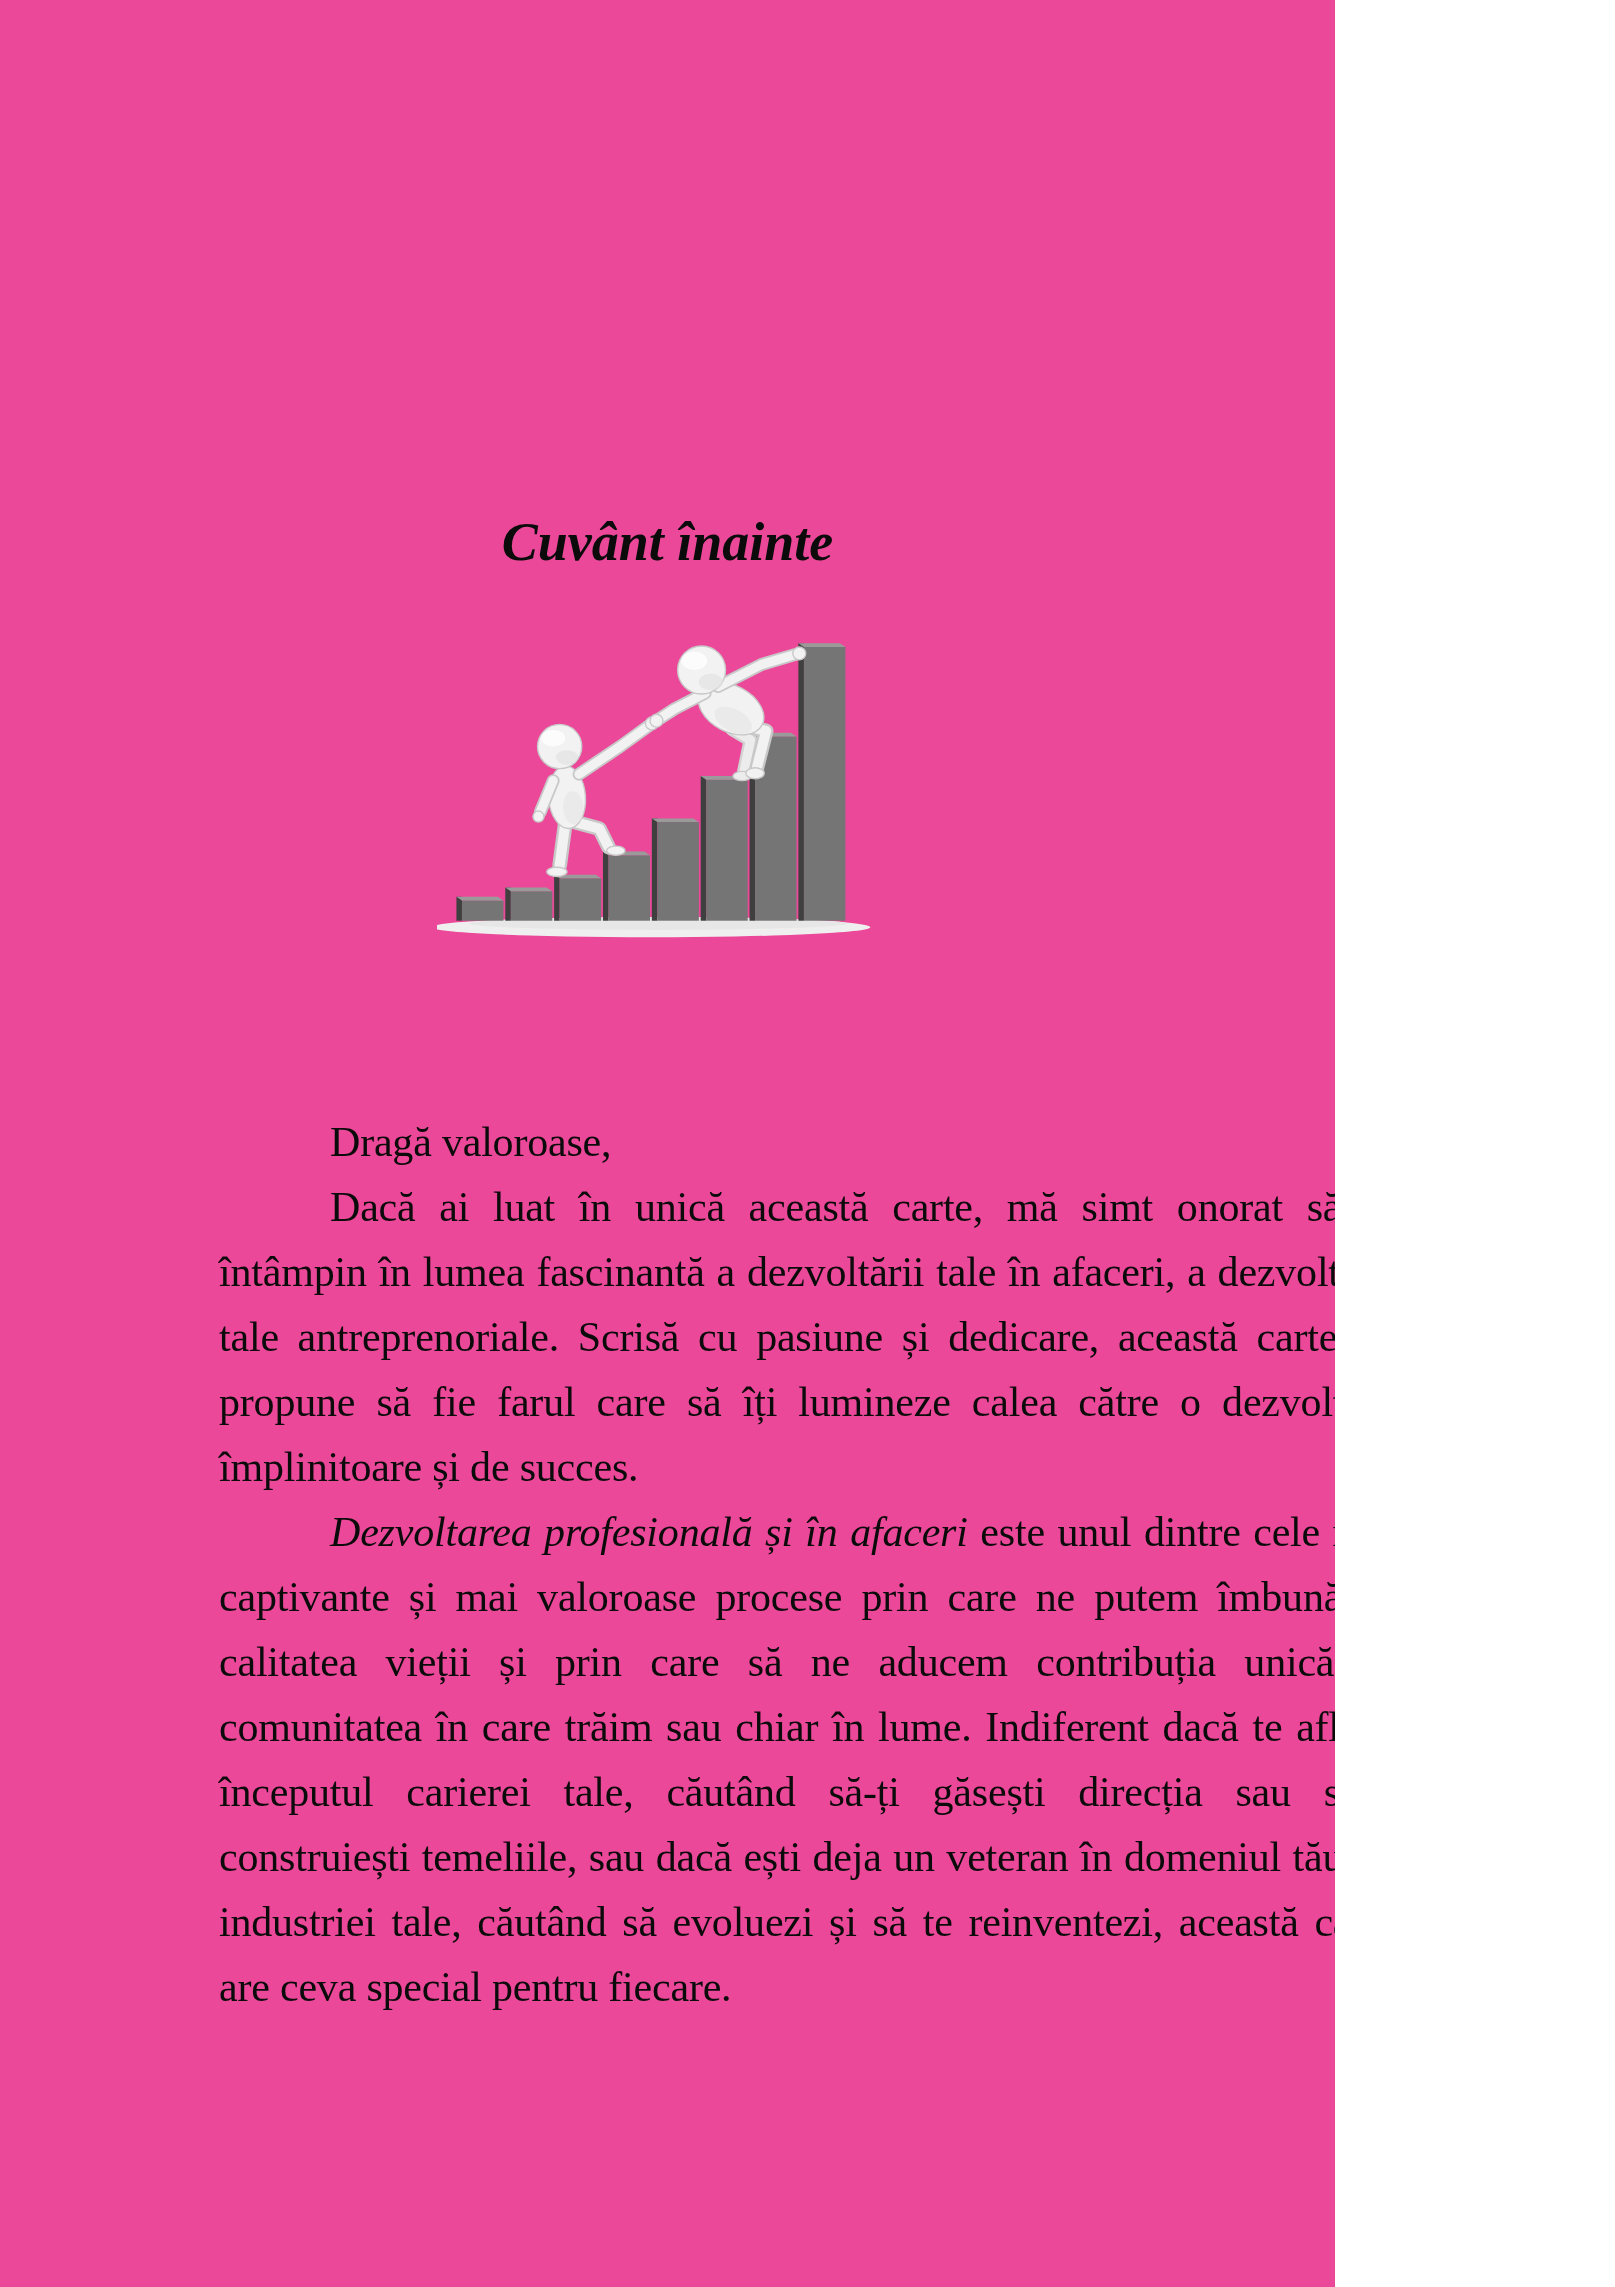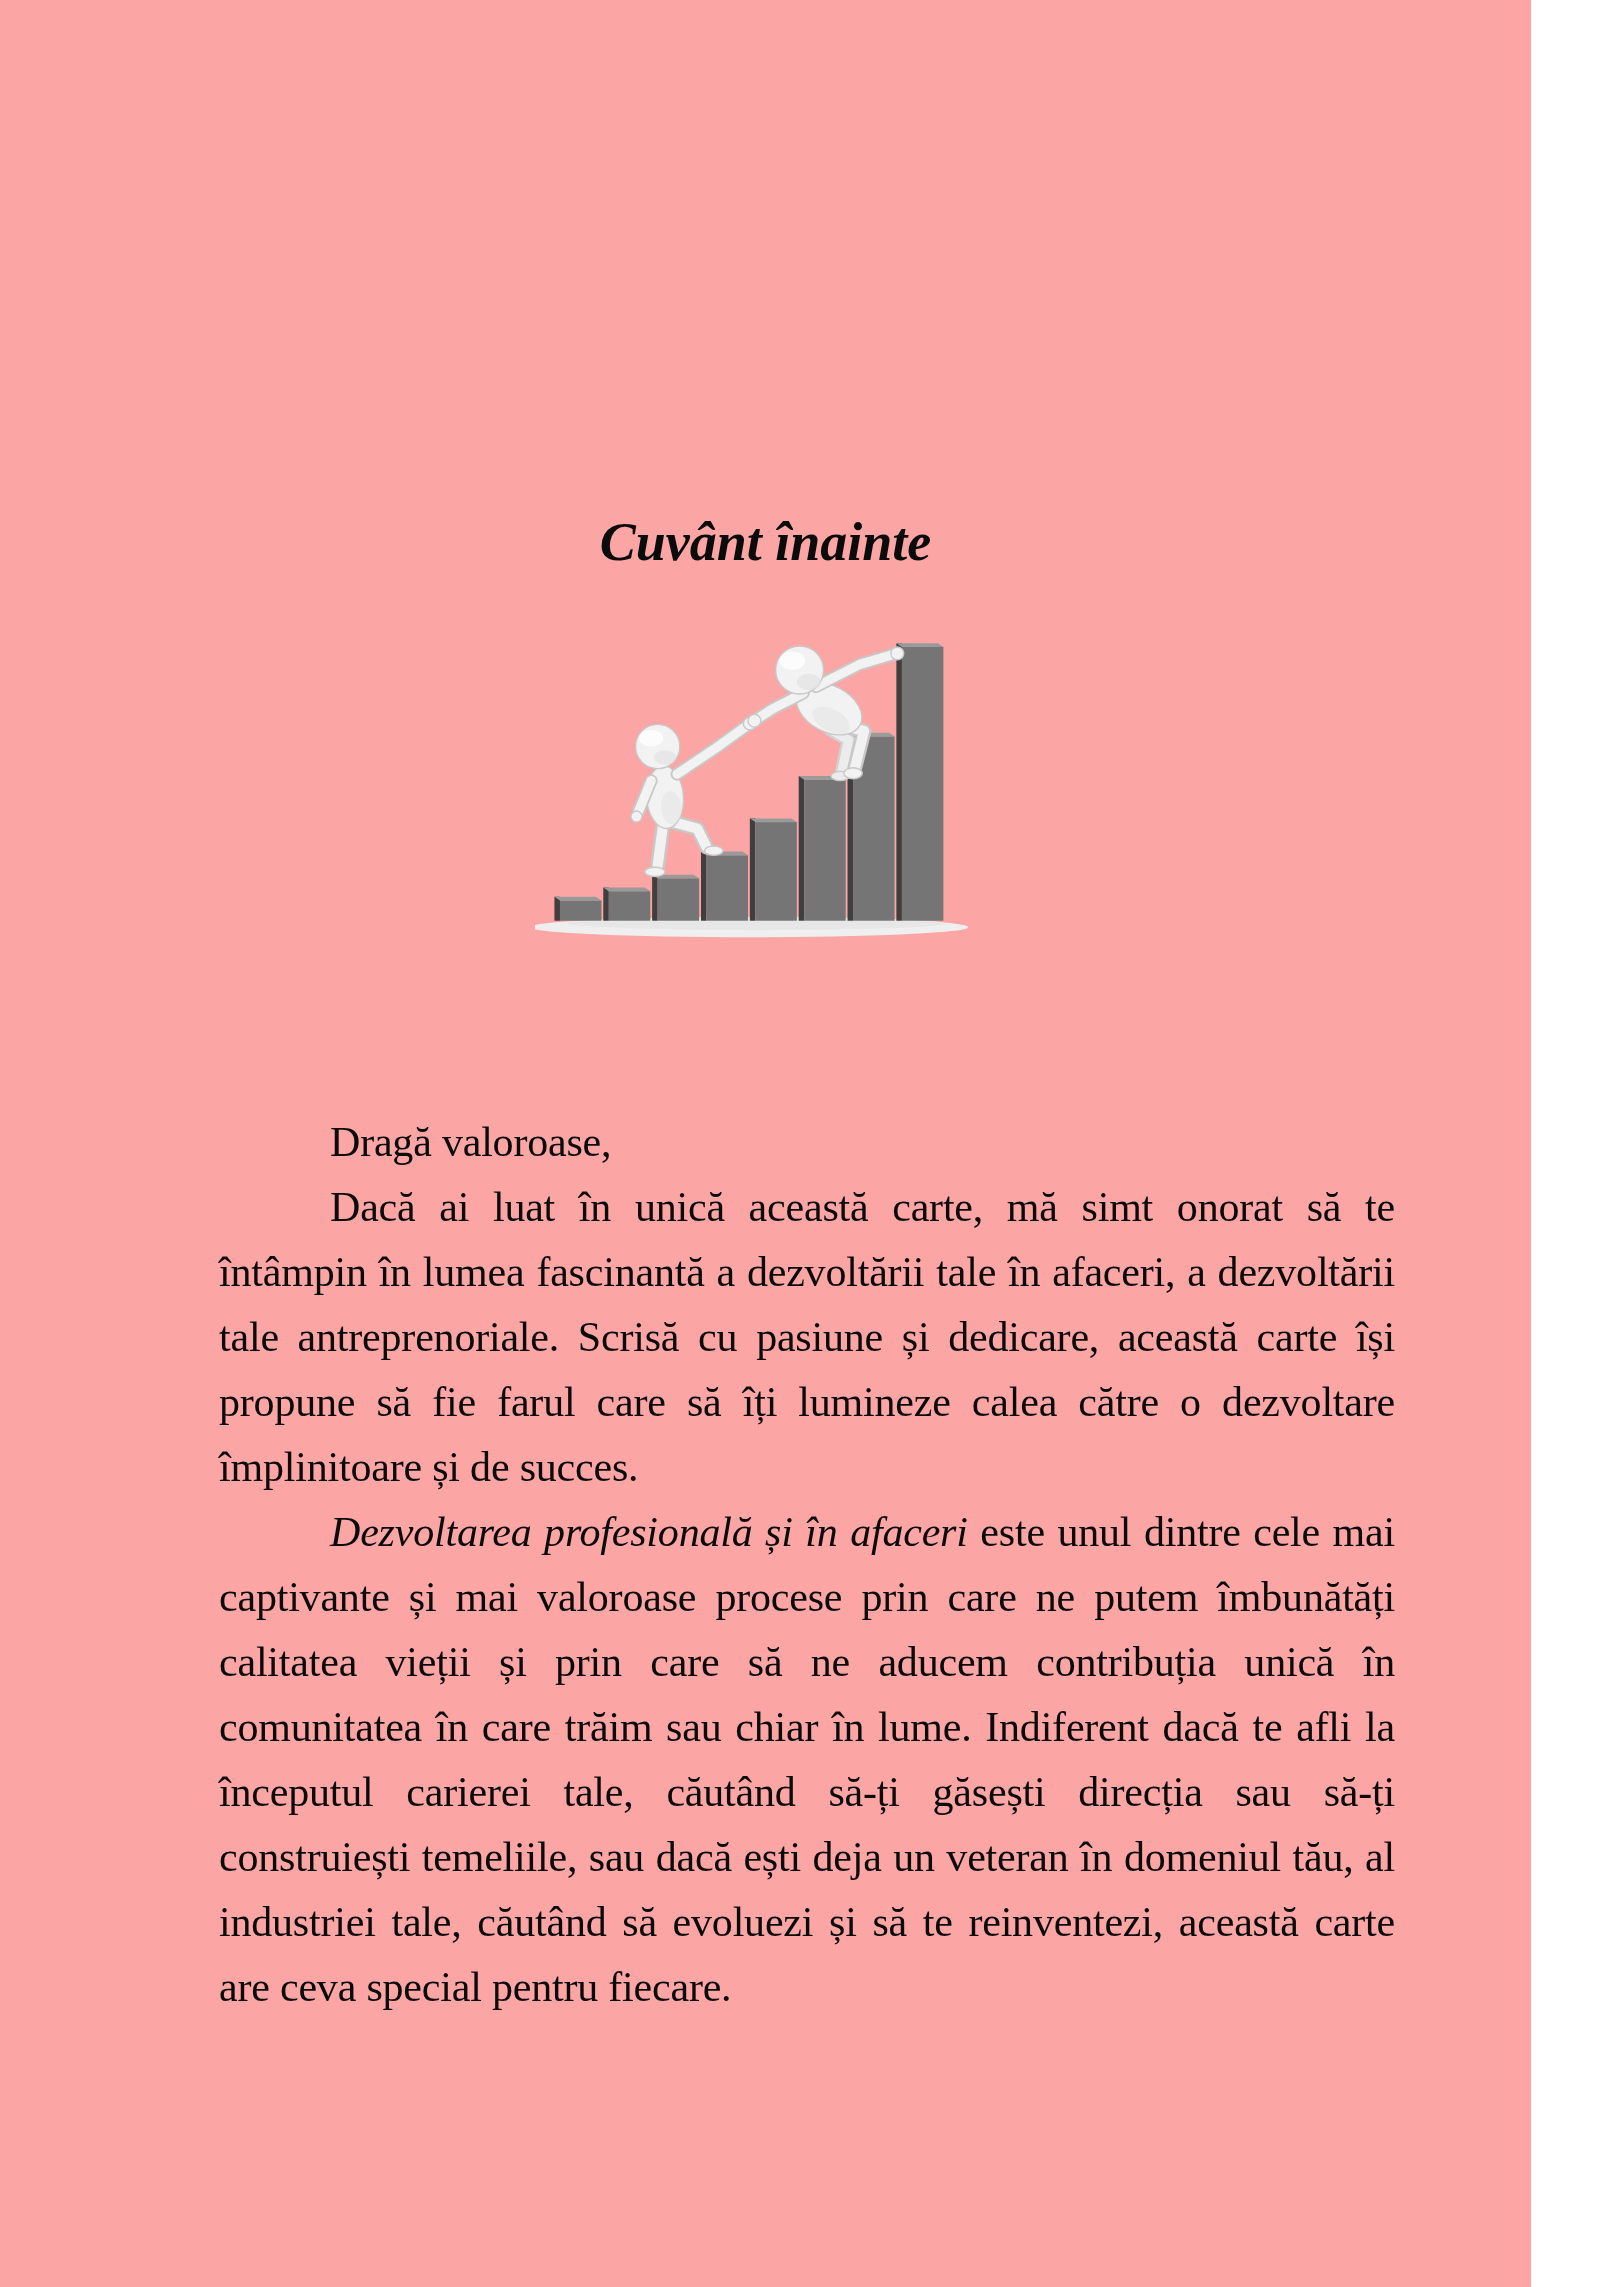--- a/index.html
+++ b/index.html
@@ -2,23 +2,23 @@
 <html style="font-size:14.8px"><head>
 <meta charset="utf-8">
 <style>
   html, body {
     margin: 0;
     padding: 0;
     background: #ffffff;
   }
   .page {
     position: relative;
-    width: 1531px;
+    width: 1335px;
     height: 2288px;
-    background: #fca5a5;
+    background: #ec4899;
     overflow: hidden;
     font-family: "Liberation Serif", "DejaVu Serif", serif;
     color: #0b0b0b;
   }
   .page-title {
     position: absolute;
     top: 474px;
     left: 0;
     width: 100%;
     text-align: center;

